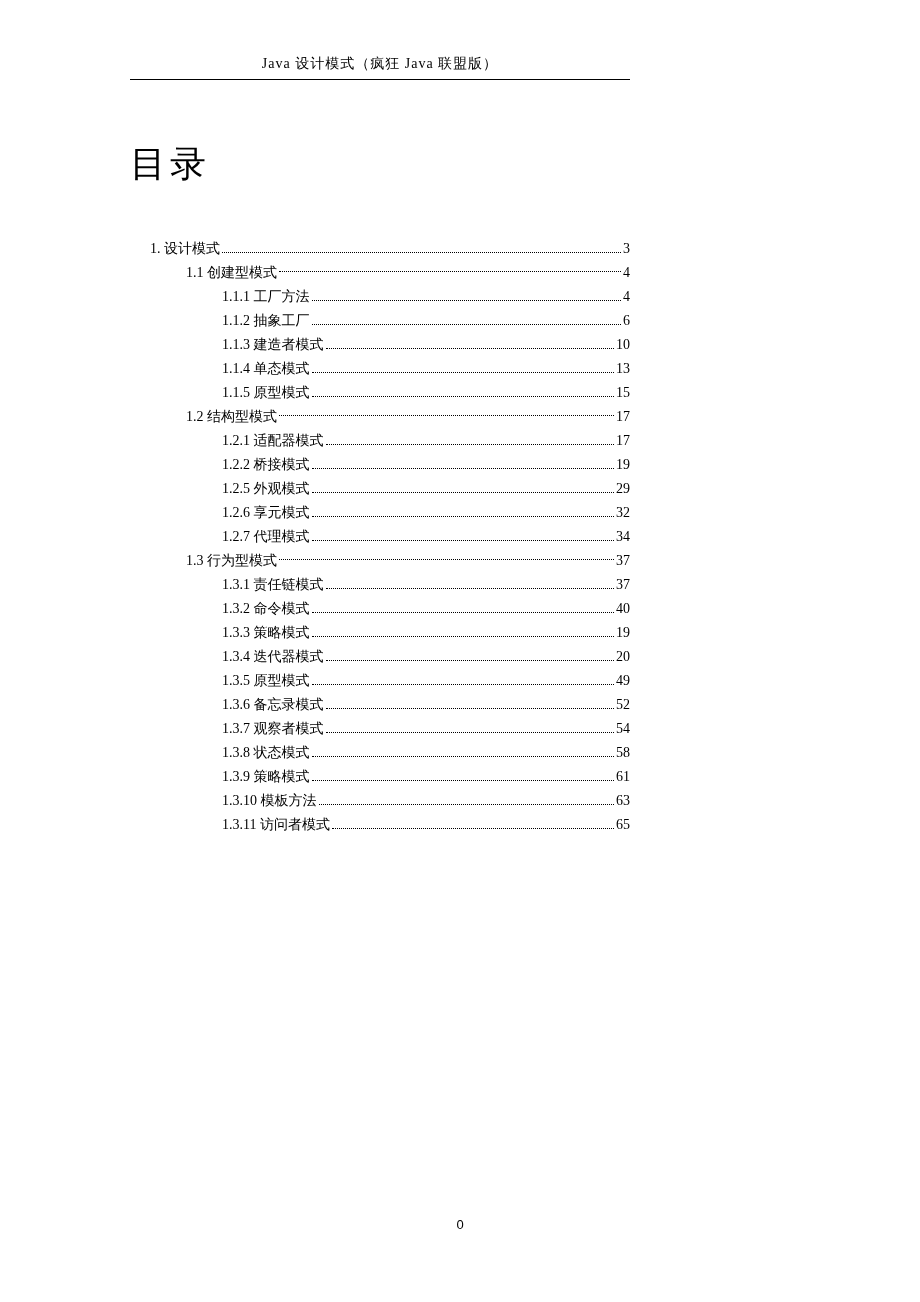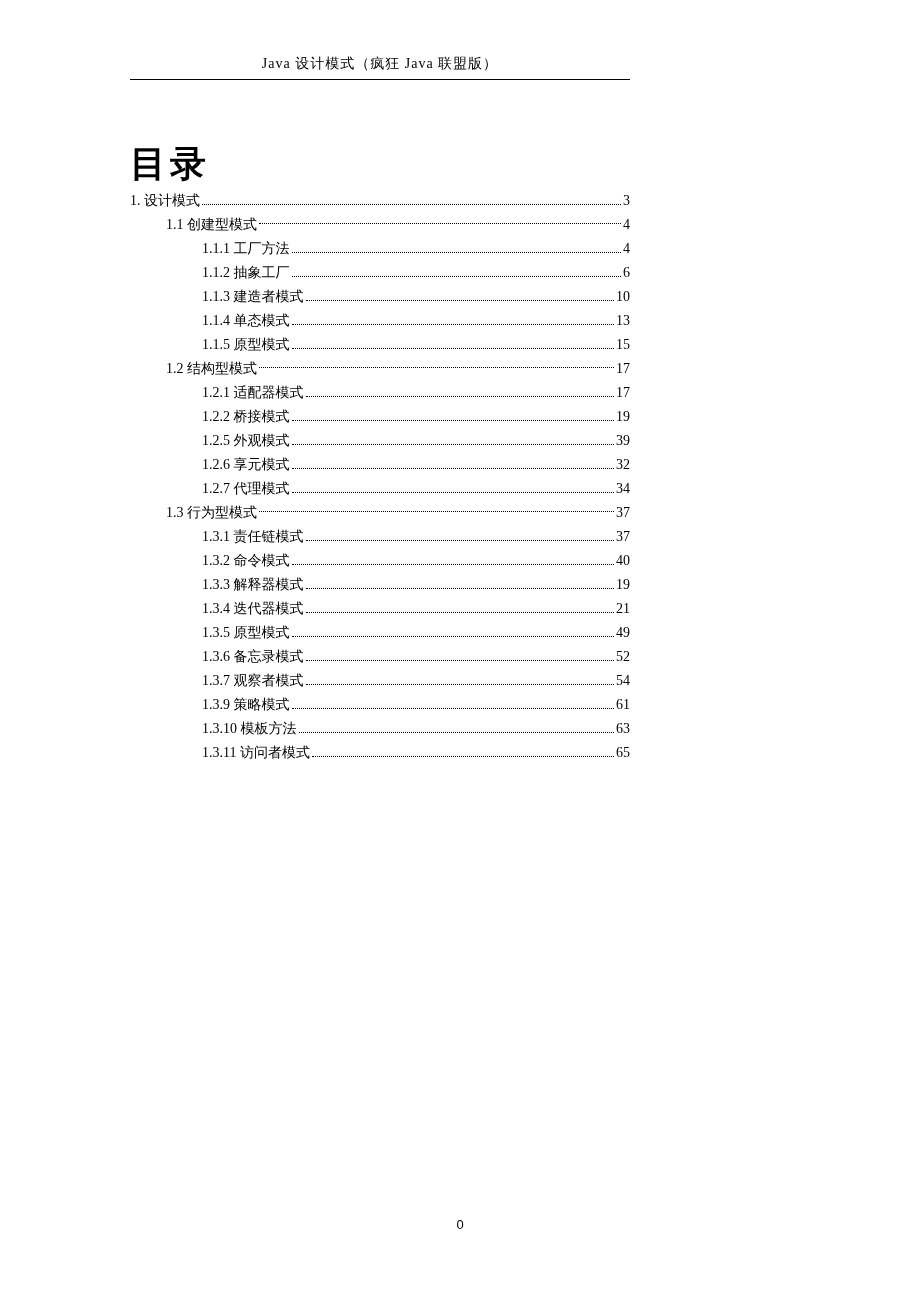--- a/index.html
+++ b/index.html
@@ -21,31 +21,33 @@
     letter-spacing: 1px;
     padding-bottom: 6px;
   }
   .header-rule {
     border: none;
     border-top: 1px solid #000;
     margin-bottom: 60px;
   }
   .toc-title {
     font-size: 36px;
-    font-weight: bold;
+    font-weight: normal;
     font-family: "SimHei", "黑体", sans-serif;
+    margin-bottom: 48px;
     letter-spacing: 4px;
   }
   .toc-list { }
   .toc-row {
     display: flex;
     align-items: baseline;
     font-size: 14px;
     line-height: 24px;
     white-space: nowrap;
+    margin-left: 20px;
   }
   .toc-row.level-1 { padding-left: 0; }
   .toc-row.level-2 { padding-left: 36px; align-items: center; }
   .toc-row.level-3 { padding-left: 72px; justify-content: center; }
   .toc-label { flex: 0 0 auto; }
   .toc-dots {
     flex: 1 1 auto;
     border-bottom: 1.5px dotted #000;
     margin: 0 2px 3px 2px;
     height: 1px;
@@ -118,21 +120,21 @@
         <span class="toc-page">17</span>
       </div>
       <div class="toc-row level-3">
         <span class="toc-label">1.2.2  桥接模式</span>
         <span class="toc-dots"></span>
         <span class="toc-page">19</span>
       </div>
       <div class="toc-row level-3">
         <span class="toc-label">1.2.5  外观模式</span>
         <span class="toc-dots"></span>
-        <span class="toc-page">39</span>
+        <span class="toc-page">29</span>
       </div>
       <div class="toc-row level-3">
         <span class="toc-label">1.2.6  享元模式</span>
         <span class="toc-dots"></span>
         <span class="toc-page">32</span>
       </div>
       <div class="toc-row level-3">
         <span class="toc-label">1.2.7  代理模式</span>
         <span class="toc-dots"></span>
         <span class="toc-page">34</span>
@@ -146,45 +148,50 @@
         <span class="toc-label">1.3.1  责任链模式</span>
         <span class="toc-dots"></span>
         <span class="toc-page">37</span>
       </div>
       <div class="toc-row level-3">
         <span class="toc-label">1.3.2  命令模式</span>
         <span class="toc-dots"></span>
         <span class="toc-page">40</span>
       </div>
       <div class="toc-row level-3">
-        <span class="toc-label">1.3.3  解释器模式</span>
+        <span class="toc-label">1.3.3  策略模式</span>
         <span class="toc-dots"></span>
         <span class="toc-page">19</span>
       </div>
       <div class="toc-row level-3">
         <span class="toc-label">1.3.4  迭代器模式</span>
         <span class="toc-dots"></span>
-        <span class="toc-page">21</span>
+        <span class="toc-page">20</span>
       </div>
       <div class="toc-row level-3">
         <span class="toc-label">1.3.5  原型模式</span>
         <span class="toc-dots"></span>
         <span class="toc-page">49</span>
       </div>
       <div class="toc-row level-3">
         <span class="toc-label">1.3.6  备忘录模式</span>
         <span class="toc-dots"></span>
         <span class="toc-page">52</span>
       </div>
       <div class="toc-row level-3">
         <span class="toc-label">1.3.7  观察者模式</span>
         <span class="toc-dots"></span>
         <span class="toc-page">54</span>
       </div>
       <div class="toc-row level-3">
+        <span class="toc-label">1.3.8  状态模式</span>
+        <span class="toc-dots"></span>
+        <span class="toc-page">58</span>
+      </div>
+      <div class="toc-row level-3">
         <span class="toc-label">1.3.9  策略模式</span>
         <span class="toc-dots"></span>
         <span class="toc-page">61</span>
       </div>
       <div class="toc-row level-3">
         <span class="toc-label">1.3.10  模板方法</span>
         <span class="toc-dots"></span>
         <span class="toc-page">63</span>
       </div>
       <div class="toc-row level-3">

